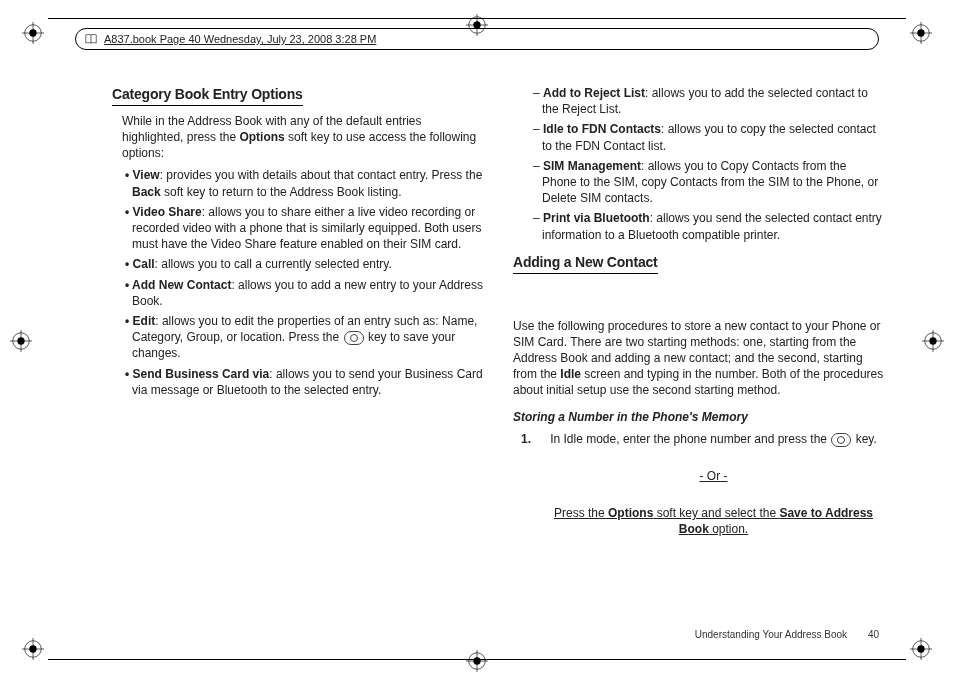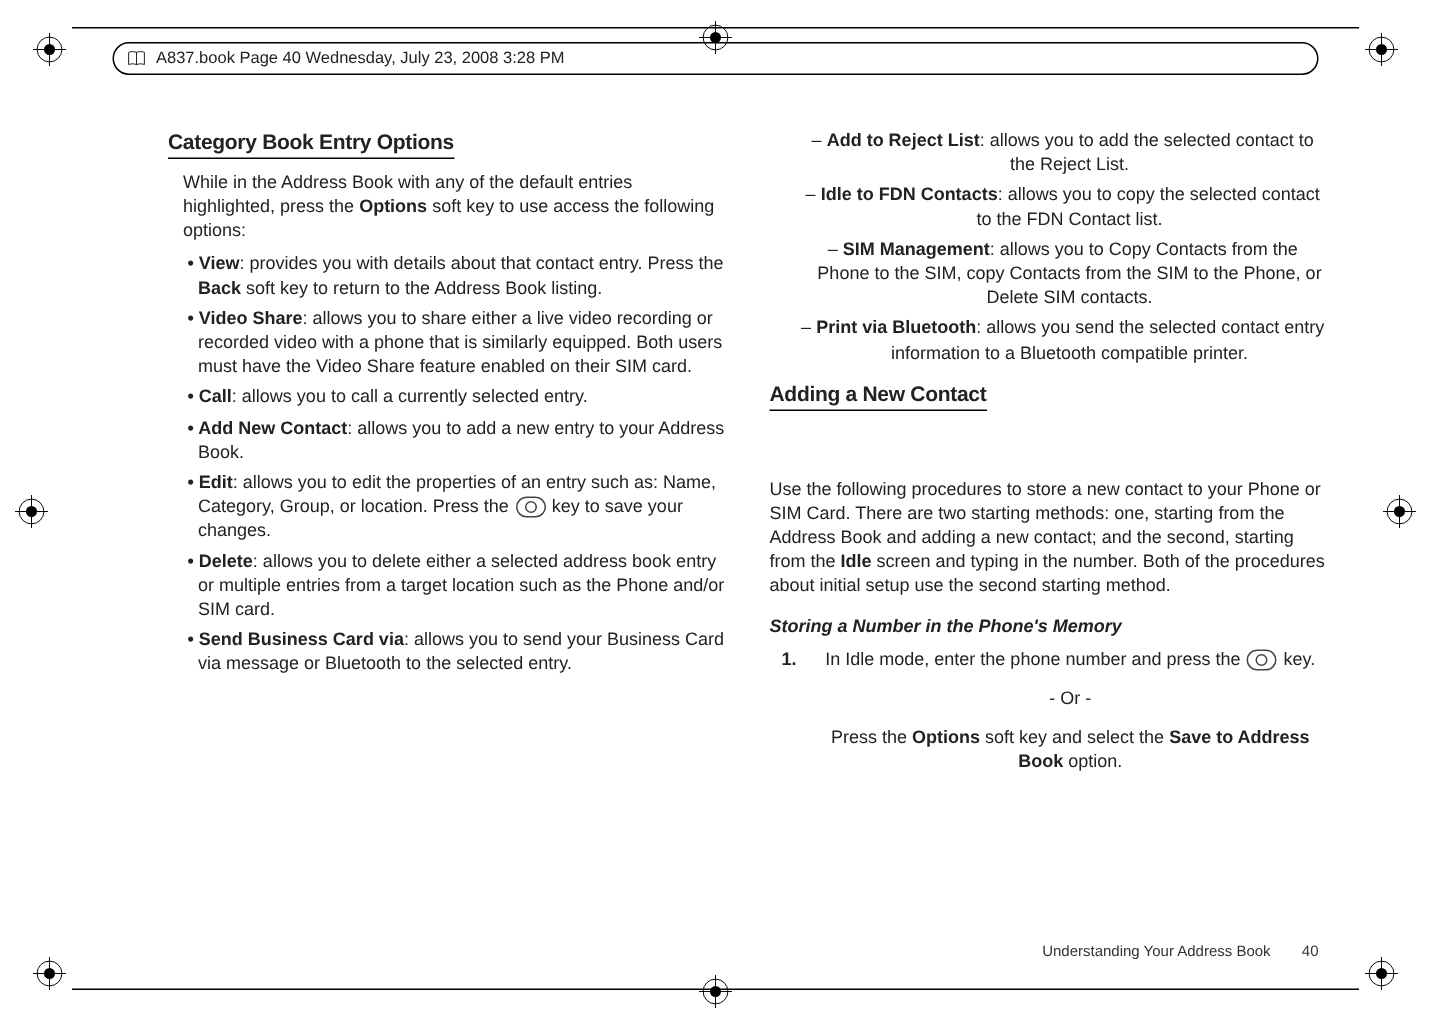--- a/index.html
+++ b/index.html
@@ -44,20 +44,21 @@
     top: 28px;
     left: 75px;
     right: 75px;
     display: flex;
     align-items: center;
     border: 1px solid #000;
     border-radius: 11px;
     padding: 2px 8px;
     font-size: 11px;
     height: 16px;
+    text-decoration: underline;
   }
   .header-icon {
     width: 14px;
     height: 14px;
     margin-right: 6px;
     flex-shrink: 0;
   }
 
   .content {
     position: absolute;
@@ -105,21 +106,20 @@
     margin-bottom: 4px;
   }
   ul.bullets > li::before {
     content: "• ";
     font-weight: bold;
   }
   ul.dashes {
     list-style: none;
     margin: 0;
     padding: 0 0 0 12px;
-    text-align: center;
   }
   ul.dashes > li {
     text-indent: -9px;
     padding-left: 9px;
     margin-bottom: 4px;
   }
   ul.dashes > li::before {
     content: "– ";
   }
   b { font-weight: bold; }
@@ -155,21 +155,22 @@
     margin-bottom: 6px;
     text-align: center;
   }
   ol.steps > li::before {
     content: counter(step) ".";
     font-weight: bold;
     position: absolute;
     left: -22px;
   }
   .step-sub {
-    margin-top: 10px;
+    margin-top: 21px;
+    text-decoration: underline;
   }
   .footer {
     position: absolute;
     bottom: 42px;
     right: 75px;
     font-size: 10px;
     color: #333;
   }
   .footer .pagenum {
     margin-left: 18px;
@@ -246,21 +247,20 @@
     <p class="intro">
       <span>While in the Address Book with any of the default entries highlighted, press the </span><b>Options</b><span> soft key to use access the following options:</span>
     </p>
 
     <ul class="bullets">
       <li><b>View</b><span>: provides you with details about that contact entry. Press the </span><b>Back</b><span> soft key to return to the Address Book listing.</span></li>
       <li><b>Video Share</b><span>: allows you to share either a live video recording or recorded video with a phone that is similarly equipped. Both users must have the Video Share feature enabled on their SIM card.</span></li>
       <li><b>Call</b><span>: allows you to call a currently selected entry.</span></li>
       <li><b>Add New Contact</b><span>: allows you to add a new entry to your Address Book.</span></li>
       <li><b>Edit</b><span>: allows you to edit the properties of an entry such as: Name, Category, Group, or location. Press the </span><span class="key-icon"></span><span> key to save your changes.</span></li>
-      <li><b>Delete</b><span>: allows you to delete either a selected address book entry or multiple entries from a target location such as the Phone and/or SIM card.</span></li>
       <li><b>Send Business Card via</b><span>: allows you to send your Business Card via message or Bluetooth to the selected entry.</span></li>
     </ul>
   </div>
 
   <div class="col">
     <ul class="dashes" style="padding-left:20px;">
       <li><b>Add to Reject List</b><span>: allows you to add the selected contact to the Reject List.</span></li>
       <li><b>Idle to FDN Contacts</b><span>: allows you to copy the selected contact to the FDN Contact list.</span></li>
       <li><b>SIM Management</b><span>: allows you to Copy Contacts from the Phone to the SIM, copy Contacts from the SIM to the Phone, or Delete SIM contacts.</span></li>
       <li><b>Print via Bluetooth</b><span>: allows you send the selected contact entry information to a Bluetooth compatible printer.</span></li>

